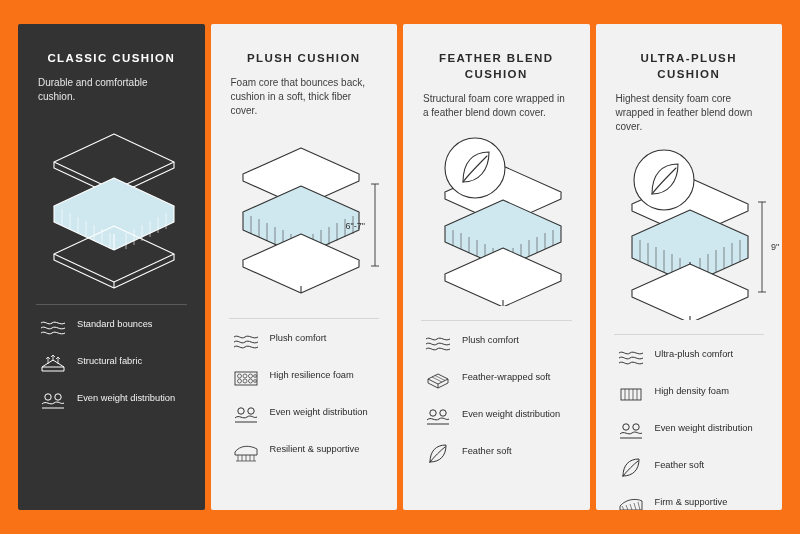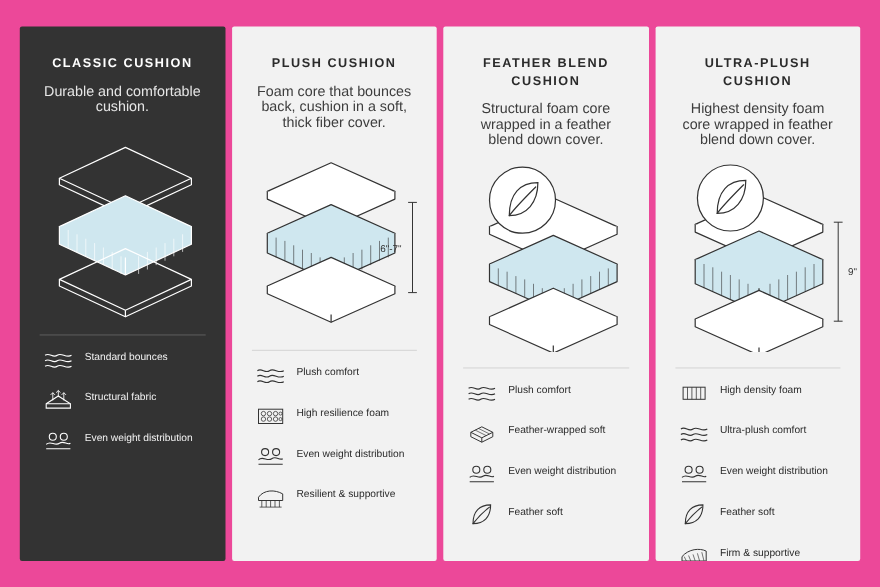--- a/index.html
+++ b/index.html
@@ -10,21 +10,21 @@
   body {
     width: 800px;
     height: 534px;
     font-family: "Liberation Sans", sans-serif;
     overflow: hidden;
   }
   .board {
     position: relative;
     width: 800px;
     height: 534px;
-    background: #ec4899;
+    background: #f97316;
   }
   .cards {
     display: flex;
     flex-direction: row;
     gap: 6px;
     padding: 24px 18px 0 18px;
     box-sizing: border-box;
   }
   .card {
     position: relative;
@@ -47,22 +47,22 @@
     text-align: center;
     font-size: 11.5px;
     font-weight: bold;
     letter-spacing: 1.4px;
     line-height: 16px;
     margin: 0 0 10px 0;
     text-transform: uppercase;
   }
   .card.dark .card-title { color: #ffffff; }
   .card-desc {
-    text-align: center;
-    font-size: 13px;
+    text-align: left;
+    font-size: 10px;
     line-height: 14px;
     margin: 0 4px;
     color: #3d3d3d;
   }
   .card.dark .card-desc { color: #e6e6e6; }
 
   .illus {
     position: relative;
     height: 190px;
     margin-top: 6px;
@@ -455,42 +455,42 @@
           </g>
           <text class="measure-label" x="163" y="110" text-anchor="middle">9"</text>
         </svg>
       </div>
 
       <div class="features">
         <div class="divider"></div>
 
         <div class="feature">
           <span class="feature-icon">
+            <svg width="28" height="18" viewBox="0 0 28 18" fill="none" stroke="#333333" stroke-width="1">
+              <path d="M2,5 C6,2 9,8 13,5 C17,2 21,8 26,5"></path>
+              <path d="M2,10 C6,7 9,13 13,10 C17,7 21,13 26,10"></path>
+              <path d="M2,15 C6,12 9,18 13,15 C17,12 21,18 26,15"></path>
+            </svg>
+          </span>
+          <span class="feature-label">Ultra-plush comfort</span>
+        </div>
+
+        <div class="feature">
+          <span class="feature-icon">
             <svg width="28" height="20" viewBox="0 0 28 20" fill="none" stroke="#333333" stroke-width="0.9">
               <rect x="4" y="5" width="20" height="11"></rect>
               <g stroke-width="0.7">
                 <path d="M8,5 L8,16"></path>
                   <path d="M12,5 L12,16"></path>
                   <path d="M16,5 L16,16"></path>
                   <path d="M20,5 L20,16"></path>
               </g>
             </svg>
           </span>
           <span class="feature-label">High density foam</span>
-        </div>
-
-        <div class="feature">
-          <span class="feature-icon">
-            <svg width="28" height="18" viewBox="0 0 28 18" fill="none" stroke="#333333" stroke-width="1">
-              <path d="M2,5 C6,2 9,8 13,5 C17,2 21,8 26,5"></path>
-              <path d="M2,10 C6,7 9,13 13,10 C17,7 21,13 26,10"></path>
-              <path d="M2,15 C6,12 9,18 13,15 C17,12 21,18 26,15"></path>
-            </svg>
-          </span>
-          <span class="feature-label">Ultra-plush comfort</span>
         </div>
 
         <div class="feature">
           <span class="feature-icon">
             <svg width="28" height="20" viewBox="0 0 28 20" fill="none" stroke="#333333" stroke-width="1">
               <circle cx="9" cy="6" r="3.2"></circle>
               <circle cx="19" cy="6" r="3.2"></circle>
               <path d="M3,13 C7,9 11,15 15,12 C19,9 22,14 25,12"></path>
               <path d="M3,17 L25,17"></path>
             </svg>

